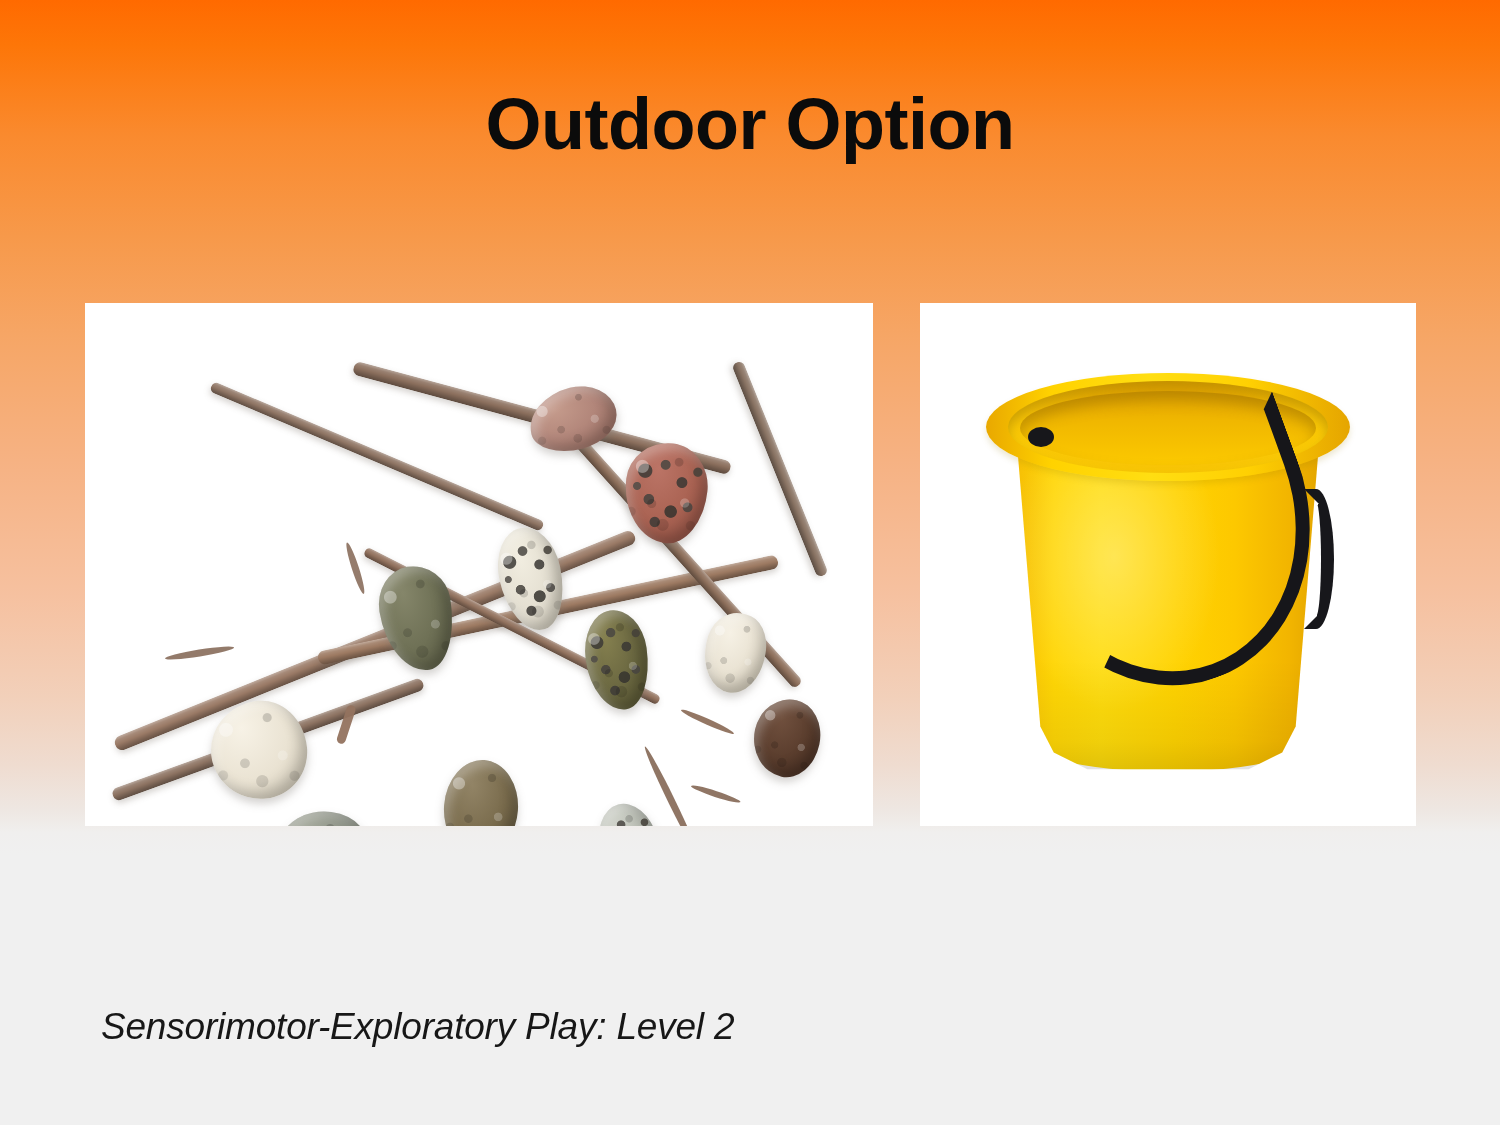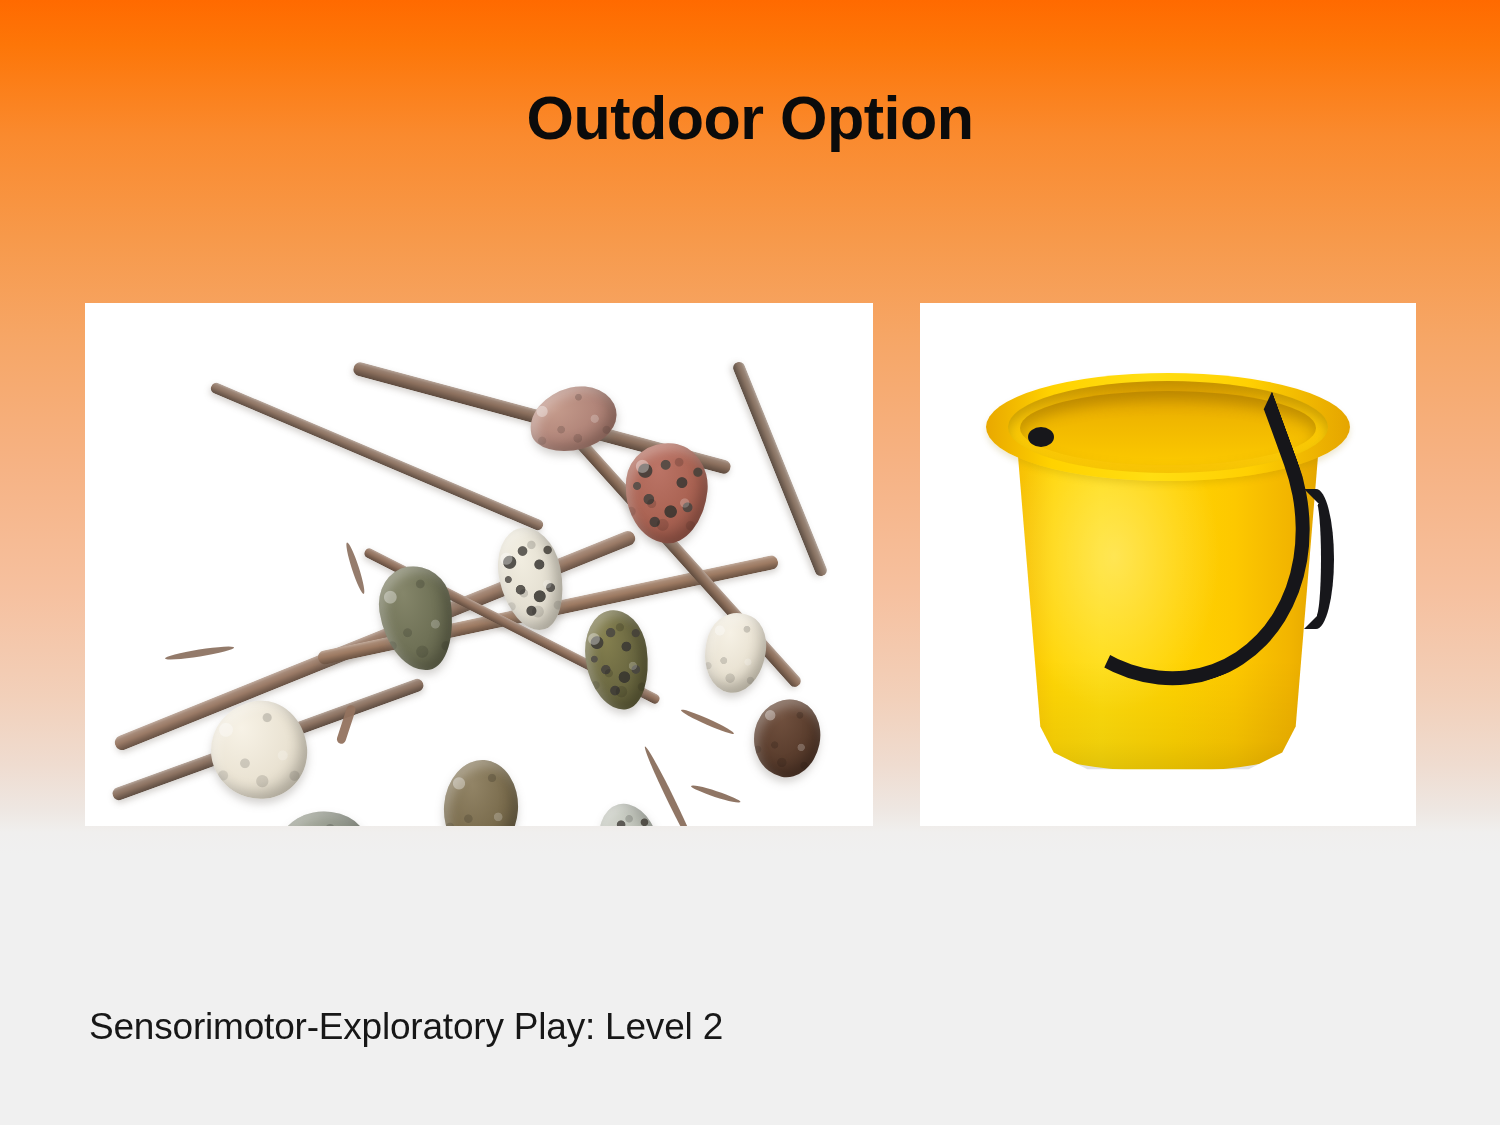--- a/index.html
+++ b/index.html
@@ -40,34 +40,35 @@
         #f0f0f0 100%);
   }
 
   
   .title {
     position: absolute;
     left: 0;
     top: 88px;
     width: 1500px;
     text-align: center;
-    font-size: 61px;
+    font-size: 72px;
     font-weight: bold;
     color: #0b0b0b;
     letter-spacing: -0.5px;
     line-height: 1;
     white-space: nowrap;
   }
 
   
   .footer {
     position: absolute;
-    left: 89px;
+    left: 101px;
     top: 1006px;
     font-size: 37px;
+    font-style: italic;
     color: #171717;
     white-space: nowrap;
     letter-spacing: -0.2px;
   }
 
   
   .photo {
     position: absolute;
     background: #ffffff;
     overflow: hidden;

